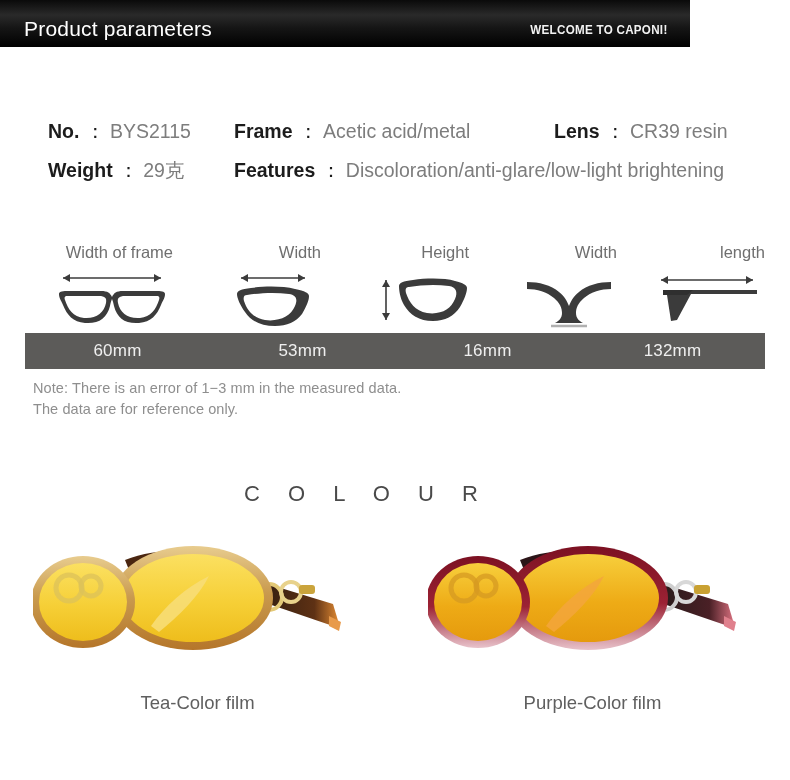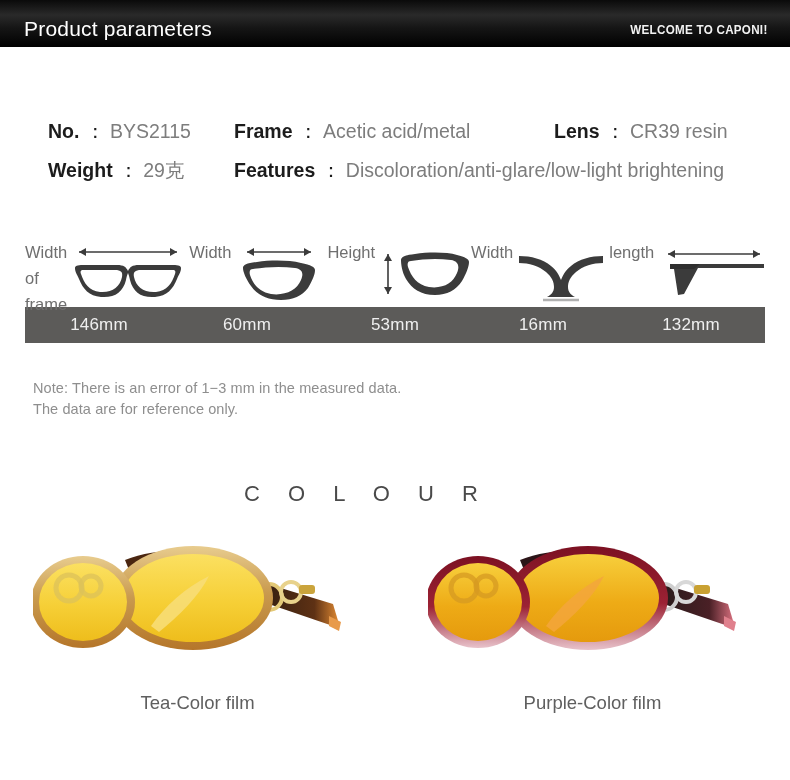--- a/index.html
+++ b/index.html
@@ -13,21 +13,21 @@
     font-family: "Liberation Sans", sans-serif;
     color: #3a3a3a;
     overflow: hidden;
     position: relative;
   }
 
   
   .header {
     position: absolute;
     top: 0; left: 0;
-    width: 790px;
+    width: 690px;
     height: 47px;
     background: linear-gradient(to bottom,
                 #0a0a0a 0%,
                 #2a2a2a 32%,
                 #151515 60%,
                 #000000 100%);
     display: flex;
     align-items: center;
     justify-content: space-between;
     box-sizing: border-box;
@@ -88,22 +88,22 @@
     top: 239px;
     left: 25px;
     width: 740px;
   }
   .measure-cols {
     display: flex;
   }
   .mcol {
     flex: 1 1 0;
     display: flex;
-    flex-direction: row;
-    align-items: flex-start;
+    flex-direction: column;
+    align-items: flex-end;
   }
   .mlabel {
     font-size: 16.5px;
     color: #6f6f6f;
     height: 26px;
     line-height: 26px;
   }
   .micon {
     height: 68px;
     display: flex;
@@ -293,21 +293,20 @@
           <path d="M106,12 l-7,-4 v8 z" fill="#3b3b3b"></path>
           <path d="M16,22 L110,22 L110,26 L44,26 L30,52 L24,53 L20,27 L16,26 Z" fill="#3b3b3b"></path>
           <path d="M16,22 L46,22 L40,27 L16,27 Z" fill="#2f2f2f"></path>
         </svg>
       </div>
     </div>
 
   </div>
 
   <div class="mbar">
-    <div class="mcell">146mm</div>
     <div class="mcell">60mm</div>
     <div class="mcell">53mm</div>
     <div class="mcell">16mm</div>
     <div class="mcell">132mm</div>
   </div>
 
 </div>
 
 <div class="note">
   <div>Note: There is an error of 1−3 mm in the measured data.</div>

